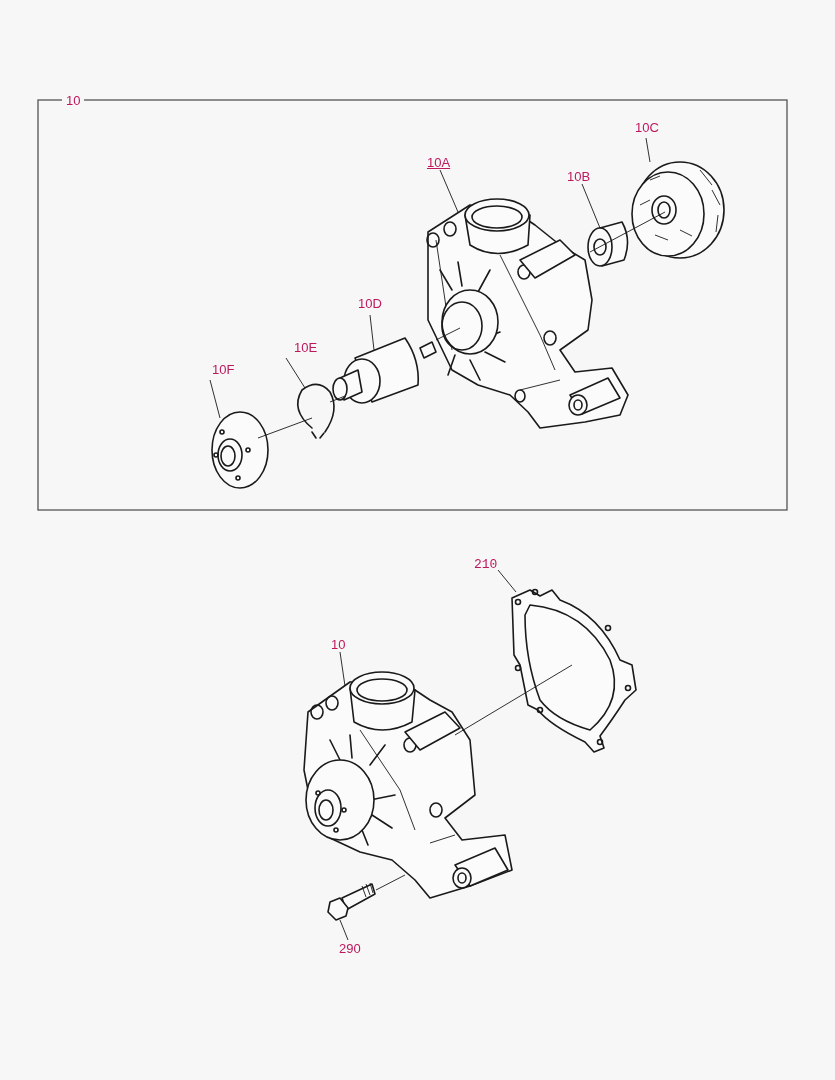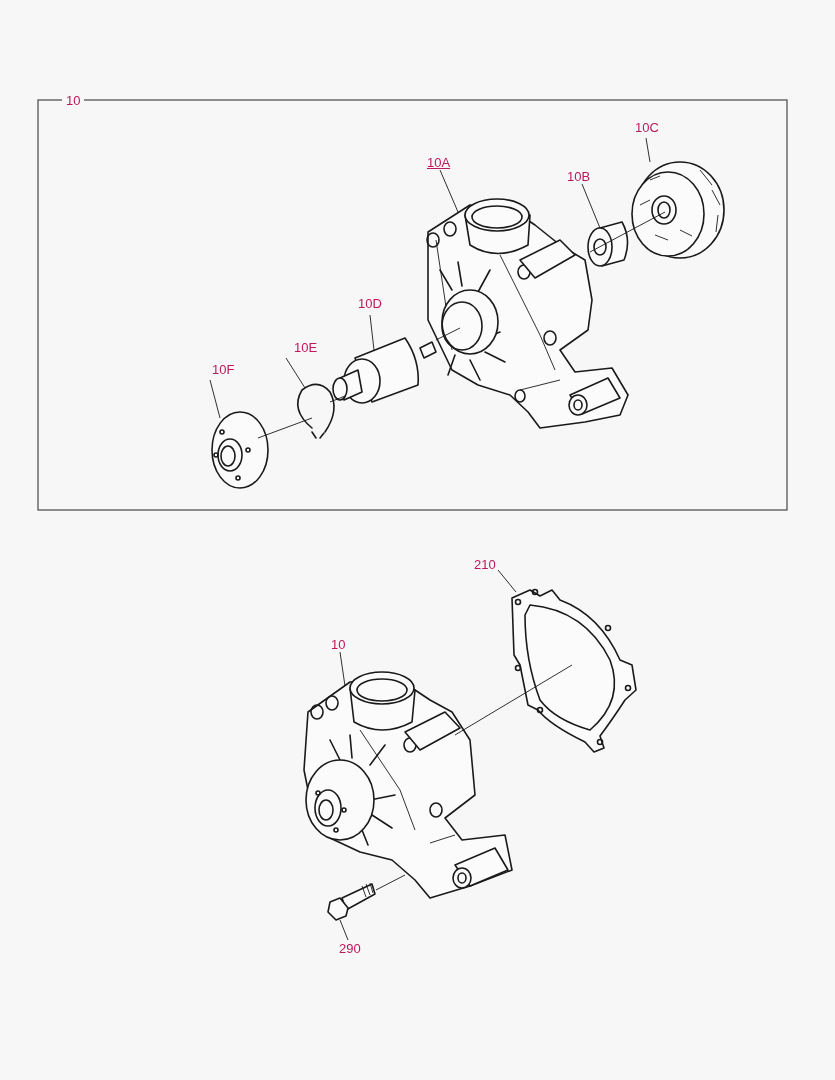--- a/index.html
+++ b/index.html
@@ -150,14 +150,14 @@
 <div class="lbl frame-label" style="left:62px; top:94px;">10</div>
 
 <div class="lbl" style="left:427px; top:156px;text-decoration:underline;">10A</div>
 <div class="lbl" style="left:567px; top:170px;">10B</div>
 <div class="lbl" style="left:635px; top:121px;">10C</div>
 <div class="lbl" style="left:358px; top:297px;">10D</div>
 <div class="lbl" style="left:258px; top:341px;margin-left:36px;">10E</div>
 <div class="lbl" style="left:212px; top:363px;">10F</div>
 
 <div class="lbl" style="left:331px; top:638px;">10</div>
-<div class="lbl" style="left:474px; top:558px;">210</div>
+<div class="lbl" style="left:474px; top:558px;font-family:Liberation Mono, monospace;">210</div>
 <div class="lbl" style="left:339px; top:942px;">290</div>
 
 </body></html>

